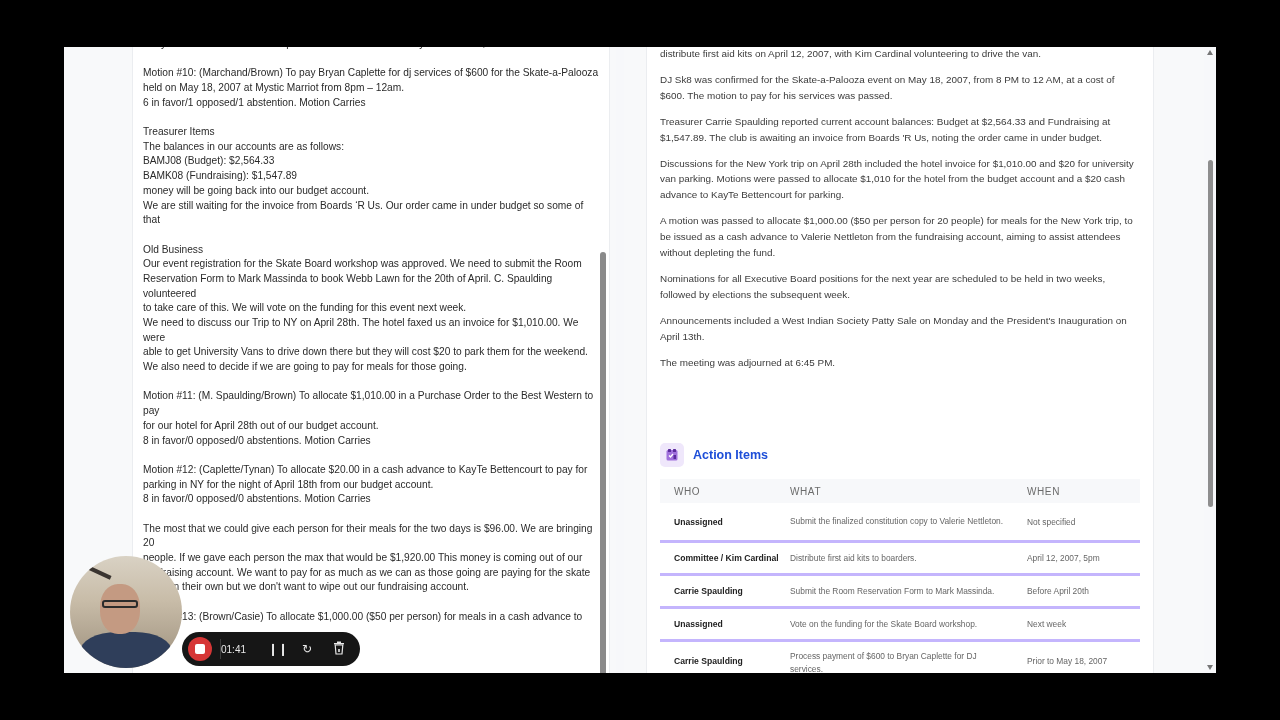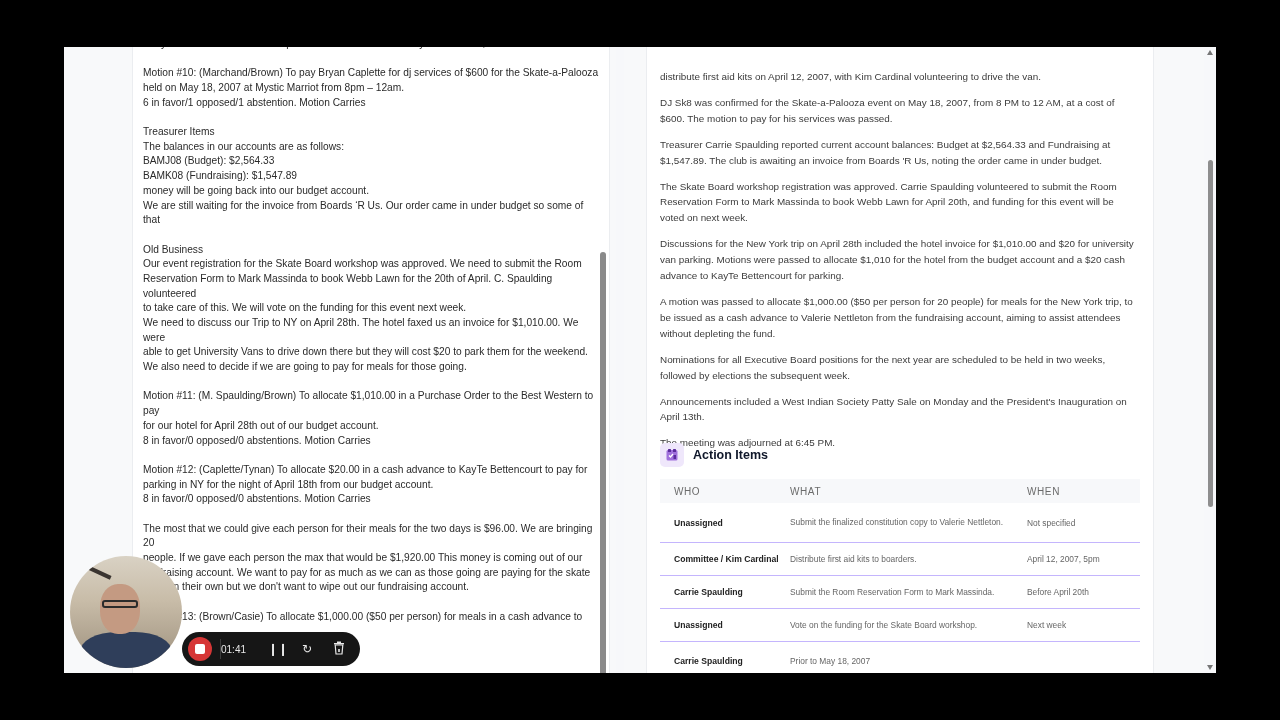--- a/index.html
+++ b/index.html
@@ -12,30 +12,30 @@
   .left-pane { position: absolute; left: 0; top: 0; width: 552px; height: 626px; background: #f8f9fa; }
   .left-card { position: absolute; left: 68px; top: 0; width: 478px; height: 626px; background: #fff; border-left: 1px solid #ebedf0; border-right: 1px solid #ebedf0; overflow: hidden; }
   .notes { position: absolute; left: 10px; top: -10px; width: 458px; font-size: 10.2px; line-height: 14.7px; color: #2a2a2a; }
   .notes .block { margin-bottom: 14.6px; }
   .notes .line { white-space: pre-wrap; }
   .left-scroll { position: absolute; left: 536px; top: 205px; width: 6px; height: 421px; background: #8a8a8a; border-radius: 3px 3px 0 0; }
 
   
   .right-pane { position: absolute; left: 560px; top: 0; width: 592px; height: 626px; background: #f8f9fa; }
   .right-card { position: absolute; left: 22px; top: 0; width: 508px; height: 626px; background: #fff; border-left: 1px solid #ebedf0; border-right: 1px solid #ebedf0; overflow: hidden; }
-  .summary { position: absolute; left: 13px; top: -1px; width: 478px; font-size: 9.9px; line-height: 15.9px; color: #3b3b3b; margin-top: 23px; }
+  .summary { position: absolute; left: 13px; top: -1px; width: 478px; font-size: 9.9px; line-height: 15.9px; color: #3b3b3b; }
   .summary p { margin-bottom: 10px; }
 
   .ai-header { position: absolute; left: 13px; top: 396px; display: flex; align-items: center; }
   .ai-icon { width: 24px; height: 24px; border-radius: 5px; background: #efe7fb; display: flex; align-items: center; justify-content: center; }
-  .ai-title { margin-left: 9px; font-size: 12.5px; font-weight: bold; color: #0f172a; }
+  .ai-title { margin-left: 9px; font-size: 12.5px; font-weight: bold; color: #1d4ed8; }
 
   .ai-table { position: absolute; left: 13px; top: 432px; width: 480px; font-size: 8.4px; }
   .ai-thead { display: flex; height: 24px; align-items: center; background: #f7f8fa; color: #6b6b6b; letter-spacing: 0.6px; font-size: 10px; }
-  .ai-row { display: flex; align-items: center; border-bottom: 1px solid #c4b5fd; }
+  .ai-row { display: flex; align-items: center; border-bottom: 3px solid #c4b5fd; }
   .c-who { width: 130px; padding-left: 14px; }
   .c-what { width: 237px; padding-right: 20px; }
   .c-when { flex: 1; }
   .ai-row .c-who { font-weight: bold; color: #222; font-size: 8.6px; }
   .ai-row .c-what { color: #666; line-height: 12.5px; }
   .ai-row .c-when { color: #666; }
 
   .right-scroll-track { position: absolute; left: 1140px; top: 0; width: 12px; height: 626px; background: #f7f8fa; }
   .right-scroll-thumb { position: absolute; left: 4px; top: 113px; width: 5px; height: 347px; background: #8e8e8e; border-radius: 3px; }
   .arrow-up, .arrow-down { position: absolute; left: 3px; width: 0; height: 0; border-left: 3.5px solid transparent; border-right: 3.5px solid transparent; }
@@ -114,21 +114,20 @@
     </div>
     <div class="left-scroll"></div>
   </div>
 
   <div class="right-pane">
     <div class="right-card">
       <div class="summary">
         <p>distribute first aid kits on April 12, 2007, with Kim Cardinal volunteering to drive the van.</p>
         <p>DJ Sk8 was confirmed for the Skate-a-Palooza event on May 18, 2007, from 8 PM to 12 AM, at a cost of $600. The motion to pay for his services was passed.</p>
         <p>Treasurer Carrie Spaulding reported current account balances: Budget at $2,564.33 and Fundraising at $1,547.89. The club is awaiting an invoice from Boards 'R Us, noting the order came in under budget.</p>
-        <p>The Skate Board workshop registration was approved. Carrie Spaulding volunteered to submit the Room Reservation Form to Mark Massinda to book Webb Lawn for April 20th, and funding for this event will be voted on next week.</p>
         <p>Discussions for the New York trip on April 28th included the hotel invoice for $1,010.00 and $20 for university van parking. Motions were passed to allocate $1,010 for the hotel from the budget account and a $20 cash advance to KayTe Bettencourt for parking.</p>
         <p>A motion was passed to allocate $1,000.00 ($50 per person for 20 people) for meals for the New York trip, to be issued as a cash advance to Valerie Nettleton from the fundraising account, aiming to assist attendees without depleting the fund.</p>
         <p>Nominations for all Executive Board positions for the next year are scheduled to be held in two weeks, followed by elections the subsequent week.</p>
         <p>Announcements included a West Indian Society Patty Sale on Monday and the President's Inauguration on April 13th.</p>
         <p>The meeting was adjourned at 6:45 PM.</p>
       </div>
 
       <div class="ai-header">
         <span class="ai-icon">
           <svg width="14" height="14" viewBox="0 0 14 14">
@@ -163,20 +162,21 @@
           <div class="c-what">Submit the Room Reservation Form to Mark Massinda.</div>
           <div class="c-when">Before April 20th</div>
         </div>
         <div class="ai-row" style="height:33px">
           <div class="c-who">Unassigned</div>
           <div class="c-what">Vote on the funding for the Skate Board workshop.</div>
           <div class="c-when">Next week</div>
         </div>
         <div class="ai-row" style="height:40px; align-items:flex-start; padding-top:8px">
           <div class="c-who" style="padding-top:6px">Carrie Spaulding</div>
+          <div class="c-what">Process payment of $600 to Bryan Caplette for DJ services.</div>
           <div class="c-when" style="padding-top:6px">Prior to May 18, 2007</div>
         </div>
       </div>
     </div>
   </div>
 
   <div class="right-scroll-track">
     <span class="arrow-up"></span>
     <div class="right-scroll-thumb"></div>
     <span class="arrow-down"></span>

